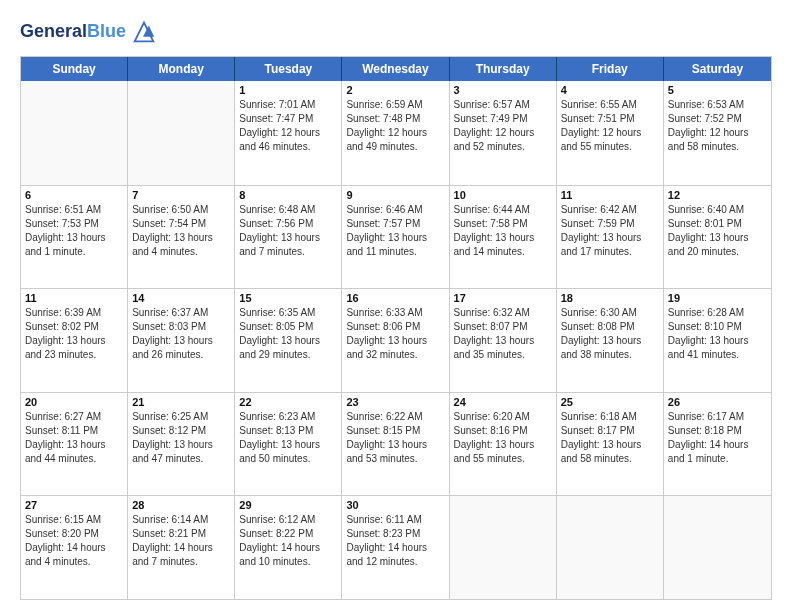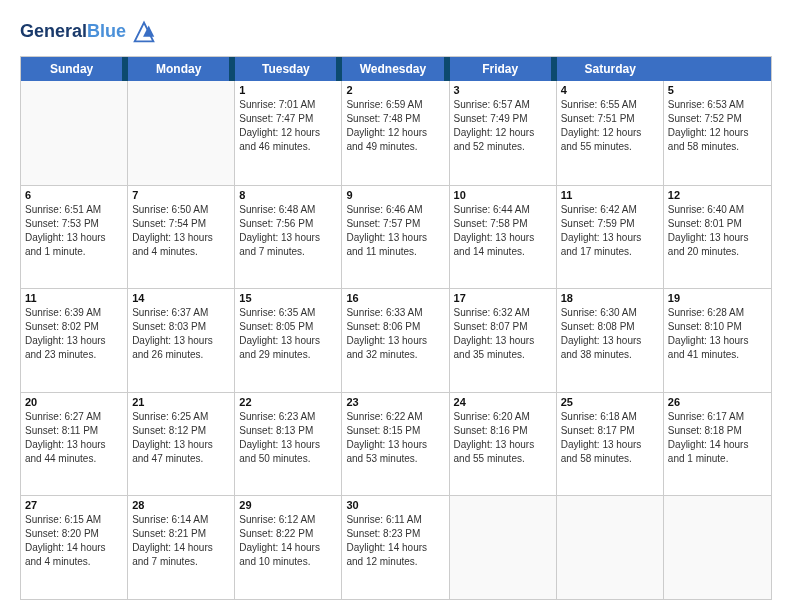--- a/index.html
+++ b/index.html
@@ -64,21 +64,21 @@
       display: grid;
       grid-template-columns: repeat(7, 1fr);
       background: #3a6fc4;
     }
     .cal-header-cell {
       color: #fff;
       font-size: 12px;
       font-weight: bold;
       text-align: center;
       padding: 5px 2px;
-      border-right: 6px solid #0c4a6e;
+      border-right: 1px solid #0c4a6e;
     }
     .cal-header-cell:last-child { border-right: none; }
     .cal-body {
       flex: 1;
       display: grid;
       grid-template-rows: repeat(5, 1fr);
     }
     .cal-row {
       display: grid;
       grid-template-columns: repeat(7, 1fr);
@@ -129,20 +129,21 @@
       <div class="location"></div>
     </div>
   </div>
 
   <div class="calendar">
     <div class="cal-header" id="cal-header">
         <div class="cal-header-cell">Sunday</div>
         <div class="cal-header-cell">Monday</div>
         <div class="cal-header-cell">Tuesday</div>
         <div class="cal-header-cell">Wednesday</div>
+        <div class="cal-header-cell">Thursday</div>
         <div class="cal-header-cell">Friday</div>
         <div class="cal-header-cell">Saturday</div>
       </div>
     <div class="cal-body" id="cal-body">
         <div class="cal-row">
           <div class="cal-cell empty"></div>
           <div class="cal-cell empty"></div>
           <div class="cal-cell">
             <div class="day-num">1</div>
             <div class="day-info">Sunrise: 7:01 AM<br>Sunset: 7:47 PM<br>Daylight: 12 hours and 46 minutes.</div>

